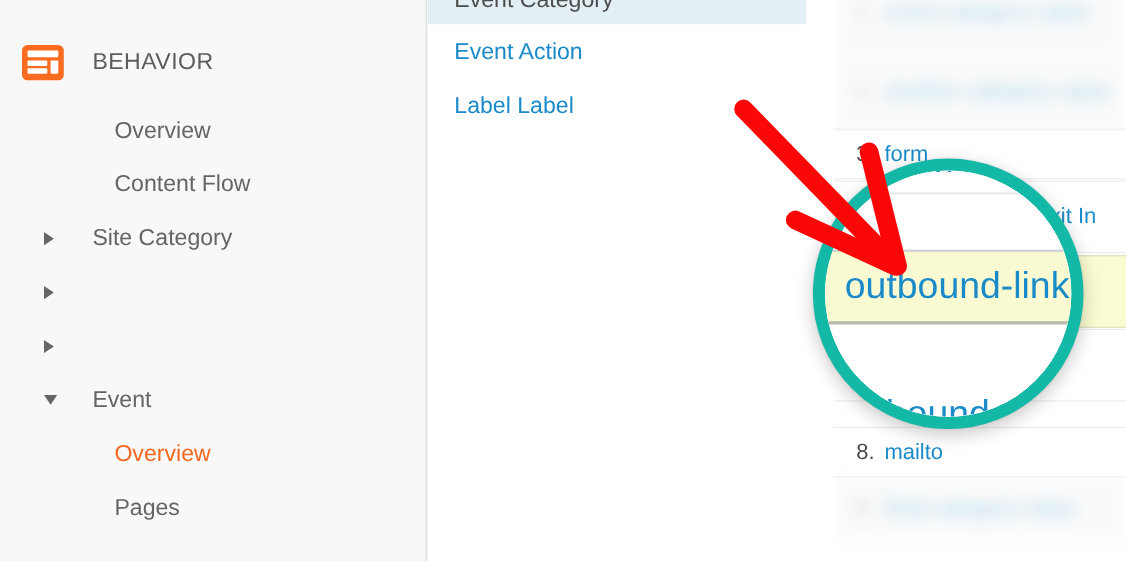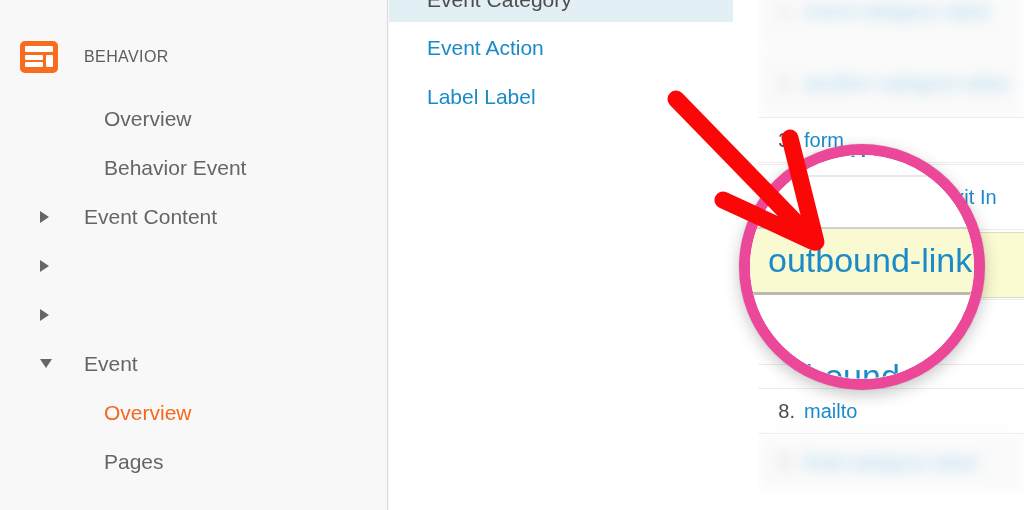--- a/index.html
+++ b/index.html
@@ -81,21 +81,21 @@
   }
   .behavior-icon .bar-r {
     position: absolute;
     left: 26px; top: 14px;
     width: 7px; height: 12px;
     background: #ffffff;
     border-radius: 1px;
   }
   .section-title {
     margin-left: 26px;
-    font-size: 16px;
+    font-size: 21px;
     letter-spacing: 0.4px;
     color: #5c5c5c;
     font-weight: 400;
   }
 
   .nav-list {
     position: absolute;
     left: 0;
     top: 94px;
     width: 100%;
@@ -158,21 +158,21 @@
   .mid-item {
     position: absolute;
     left: 0;
     width: 344px;
     height: 40px;
     display: flex;
     align-items: center;
     box-sizing: border-box;
   }
   .mid-item .mtext {
-    padding-left: 38px;
+    padding-left: 24px;
     font-size: 21px;
     white-space: nowrap;
   }
   .mid-item.selected {
     background: #e2eff5;
     top: -22px;
     height: 44px;
   }
   .mid-item.selected .mtext {
     color: #4d4d4d;
@@ -255,21 +255,21 @@
 
   
   .magnifier {
     position: absolute;
     left: 739px;
     top: 144px;
     width: 246px;
     height: 246px;
     border-radius: 50%;
     background: #ffffff;
-    border: 11px solid #ec4899;
+    border: 11px solid #14b8a6;
     box-sizing: border-box;
     overflow: hidden;
     box-shadow: 0 5px 16px rgba(0,0,0,0.22), 0 0 0 1px rgba(0,0,0,0.04);
   }
   .mag-inner {
     position: absolute;
     left: 0; top: 0;
     width: 224px;
     height: 224px;
     border-radius: 50%;
@@ -351,28 +351,28 @@
 
     <div class="nav-list">
 
       <div class="nav-item no-caret">
         <span class="caret"></span>
         <span class="label">Overview</span>
       </div>
 
       <div class="nav-item no-caret">
         <span class="caret"></span>
-        <span class="label">Behavior Event</span>
+        <span class="label">Content Flow</span>
       </div>
 
       <div class="nav-item">
         <span class="caret">
           <i class="caret-right"></i>
         </span>
-        <span class="label">Event Content</span>
+        <span class="label">Site Category</span>
       </div>
 
       <div class="nav-item">
         <span class="caret">
           <i class="caret-right"></i>
         </span>
       </div>
 
       <div class="nav-item">
         <span class="caret">

